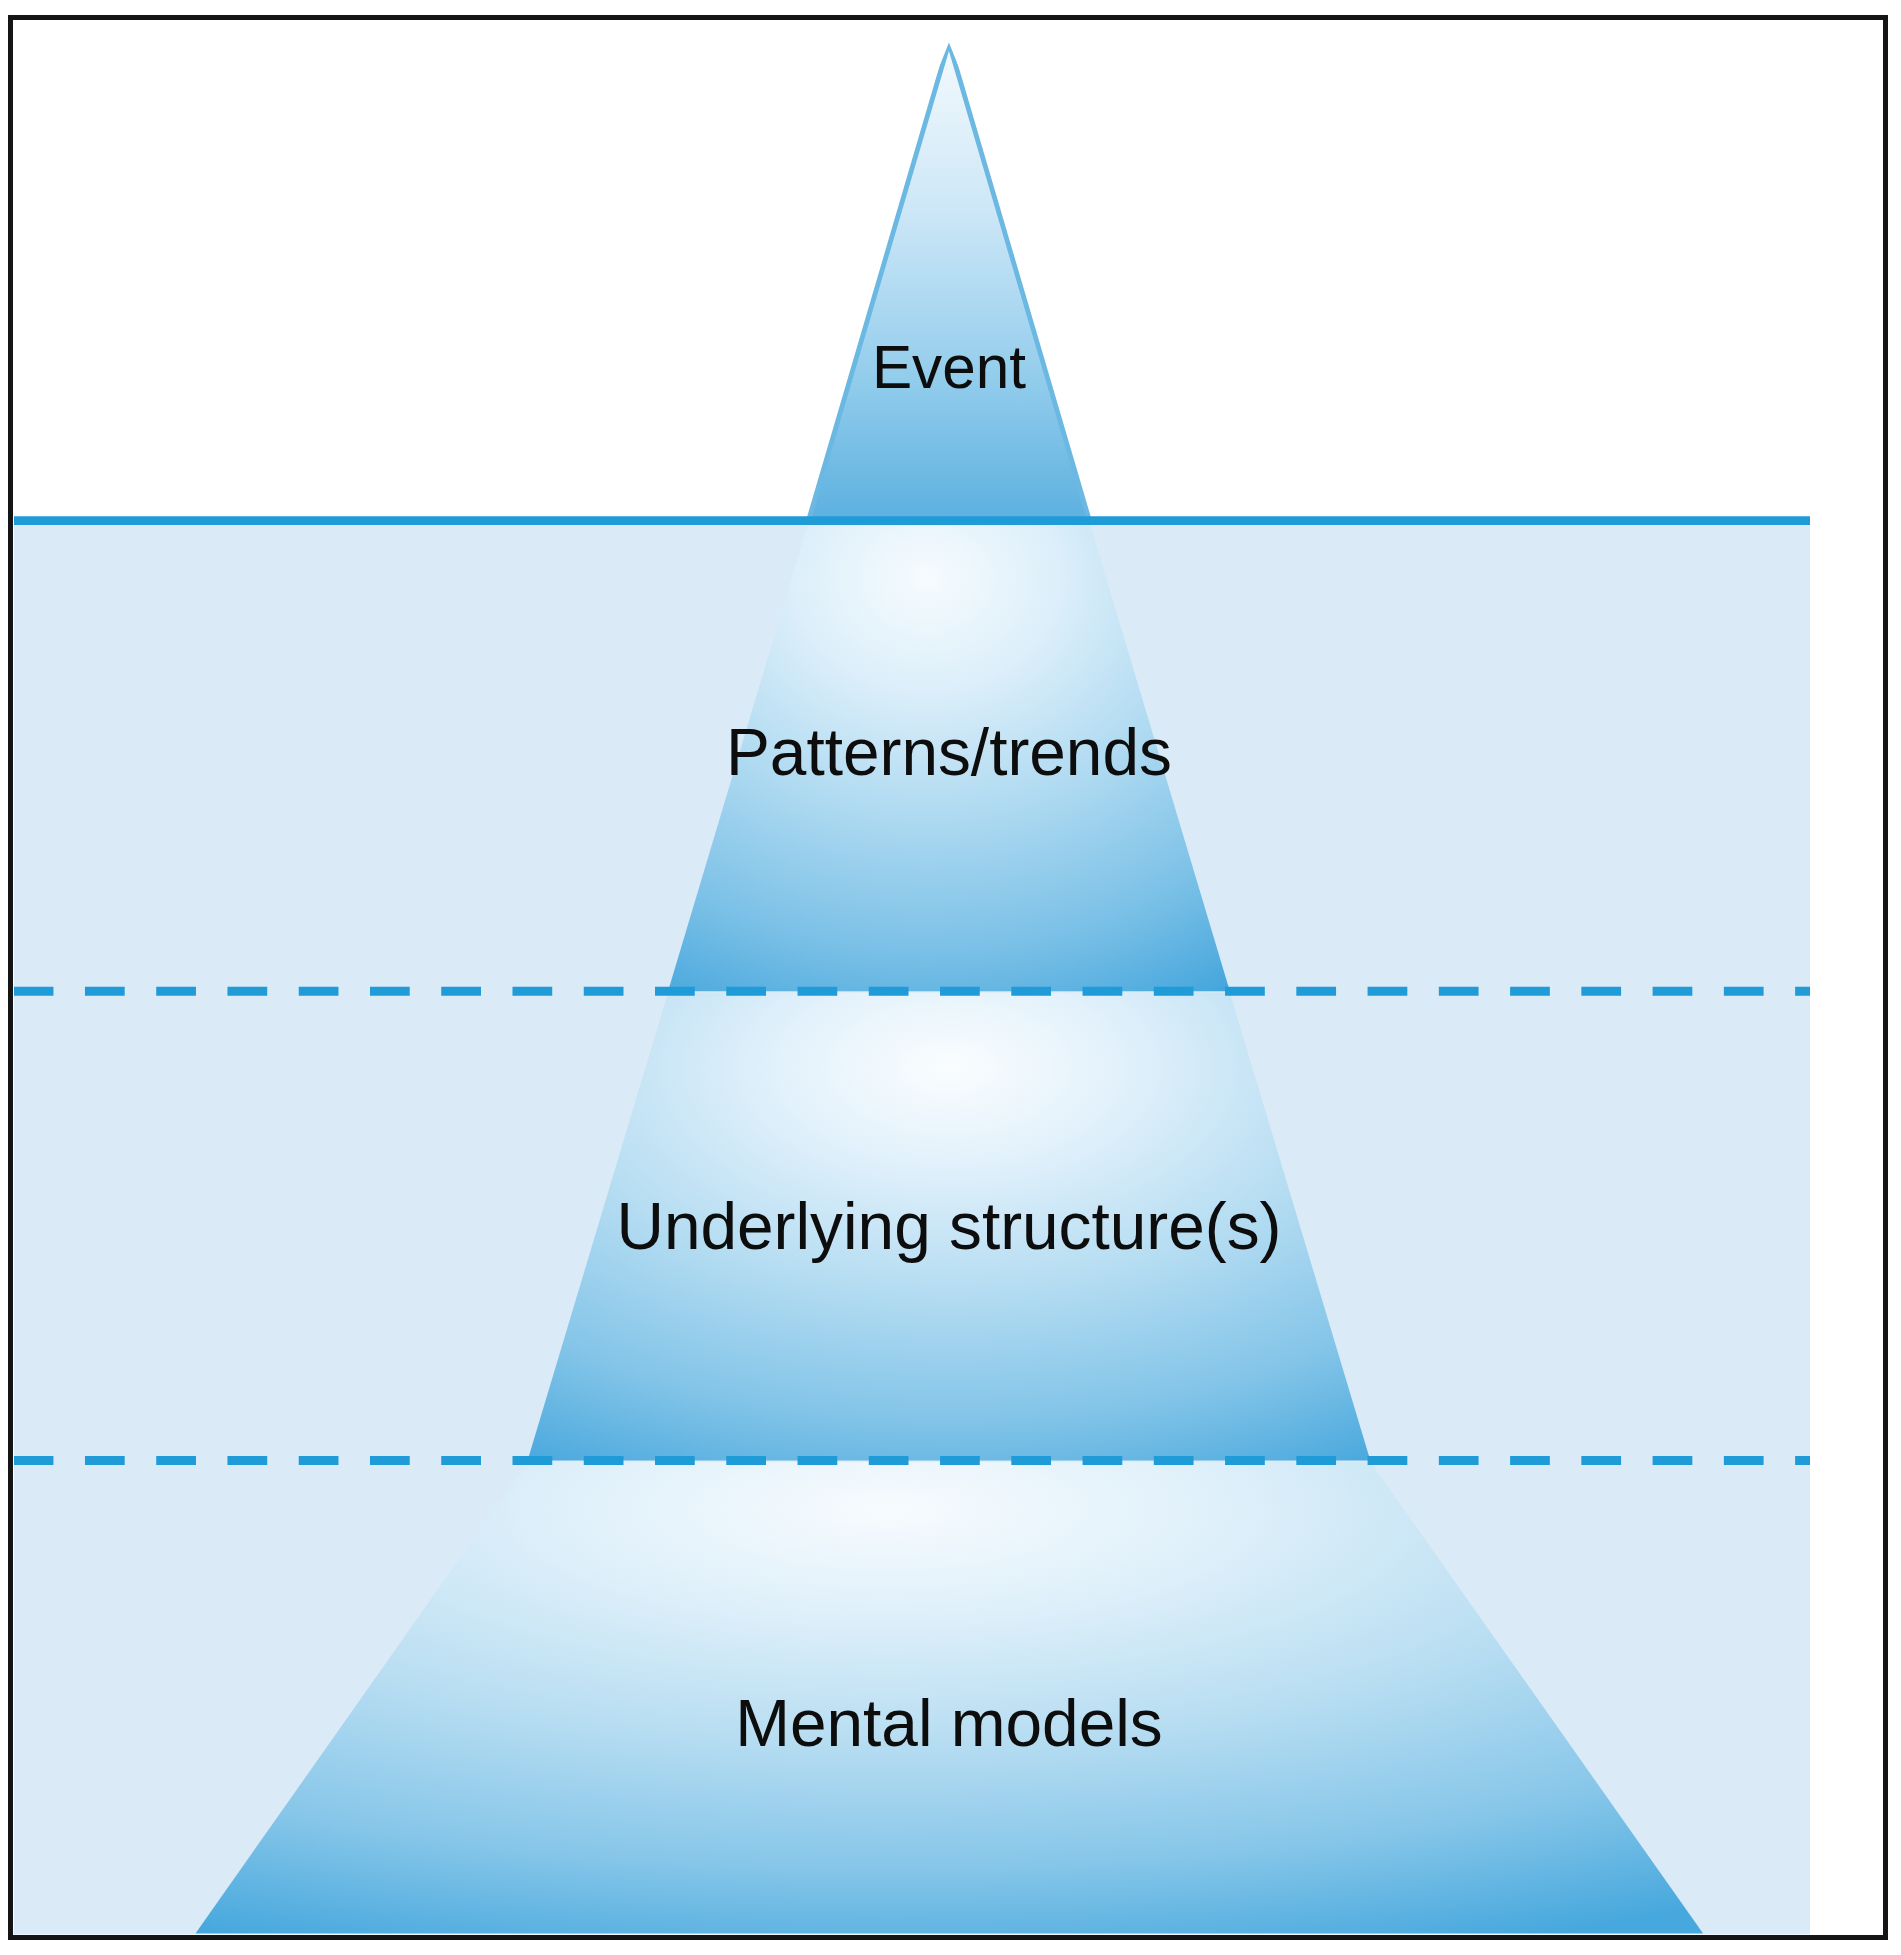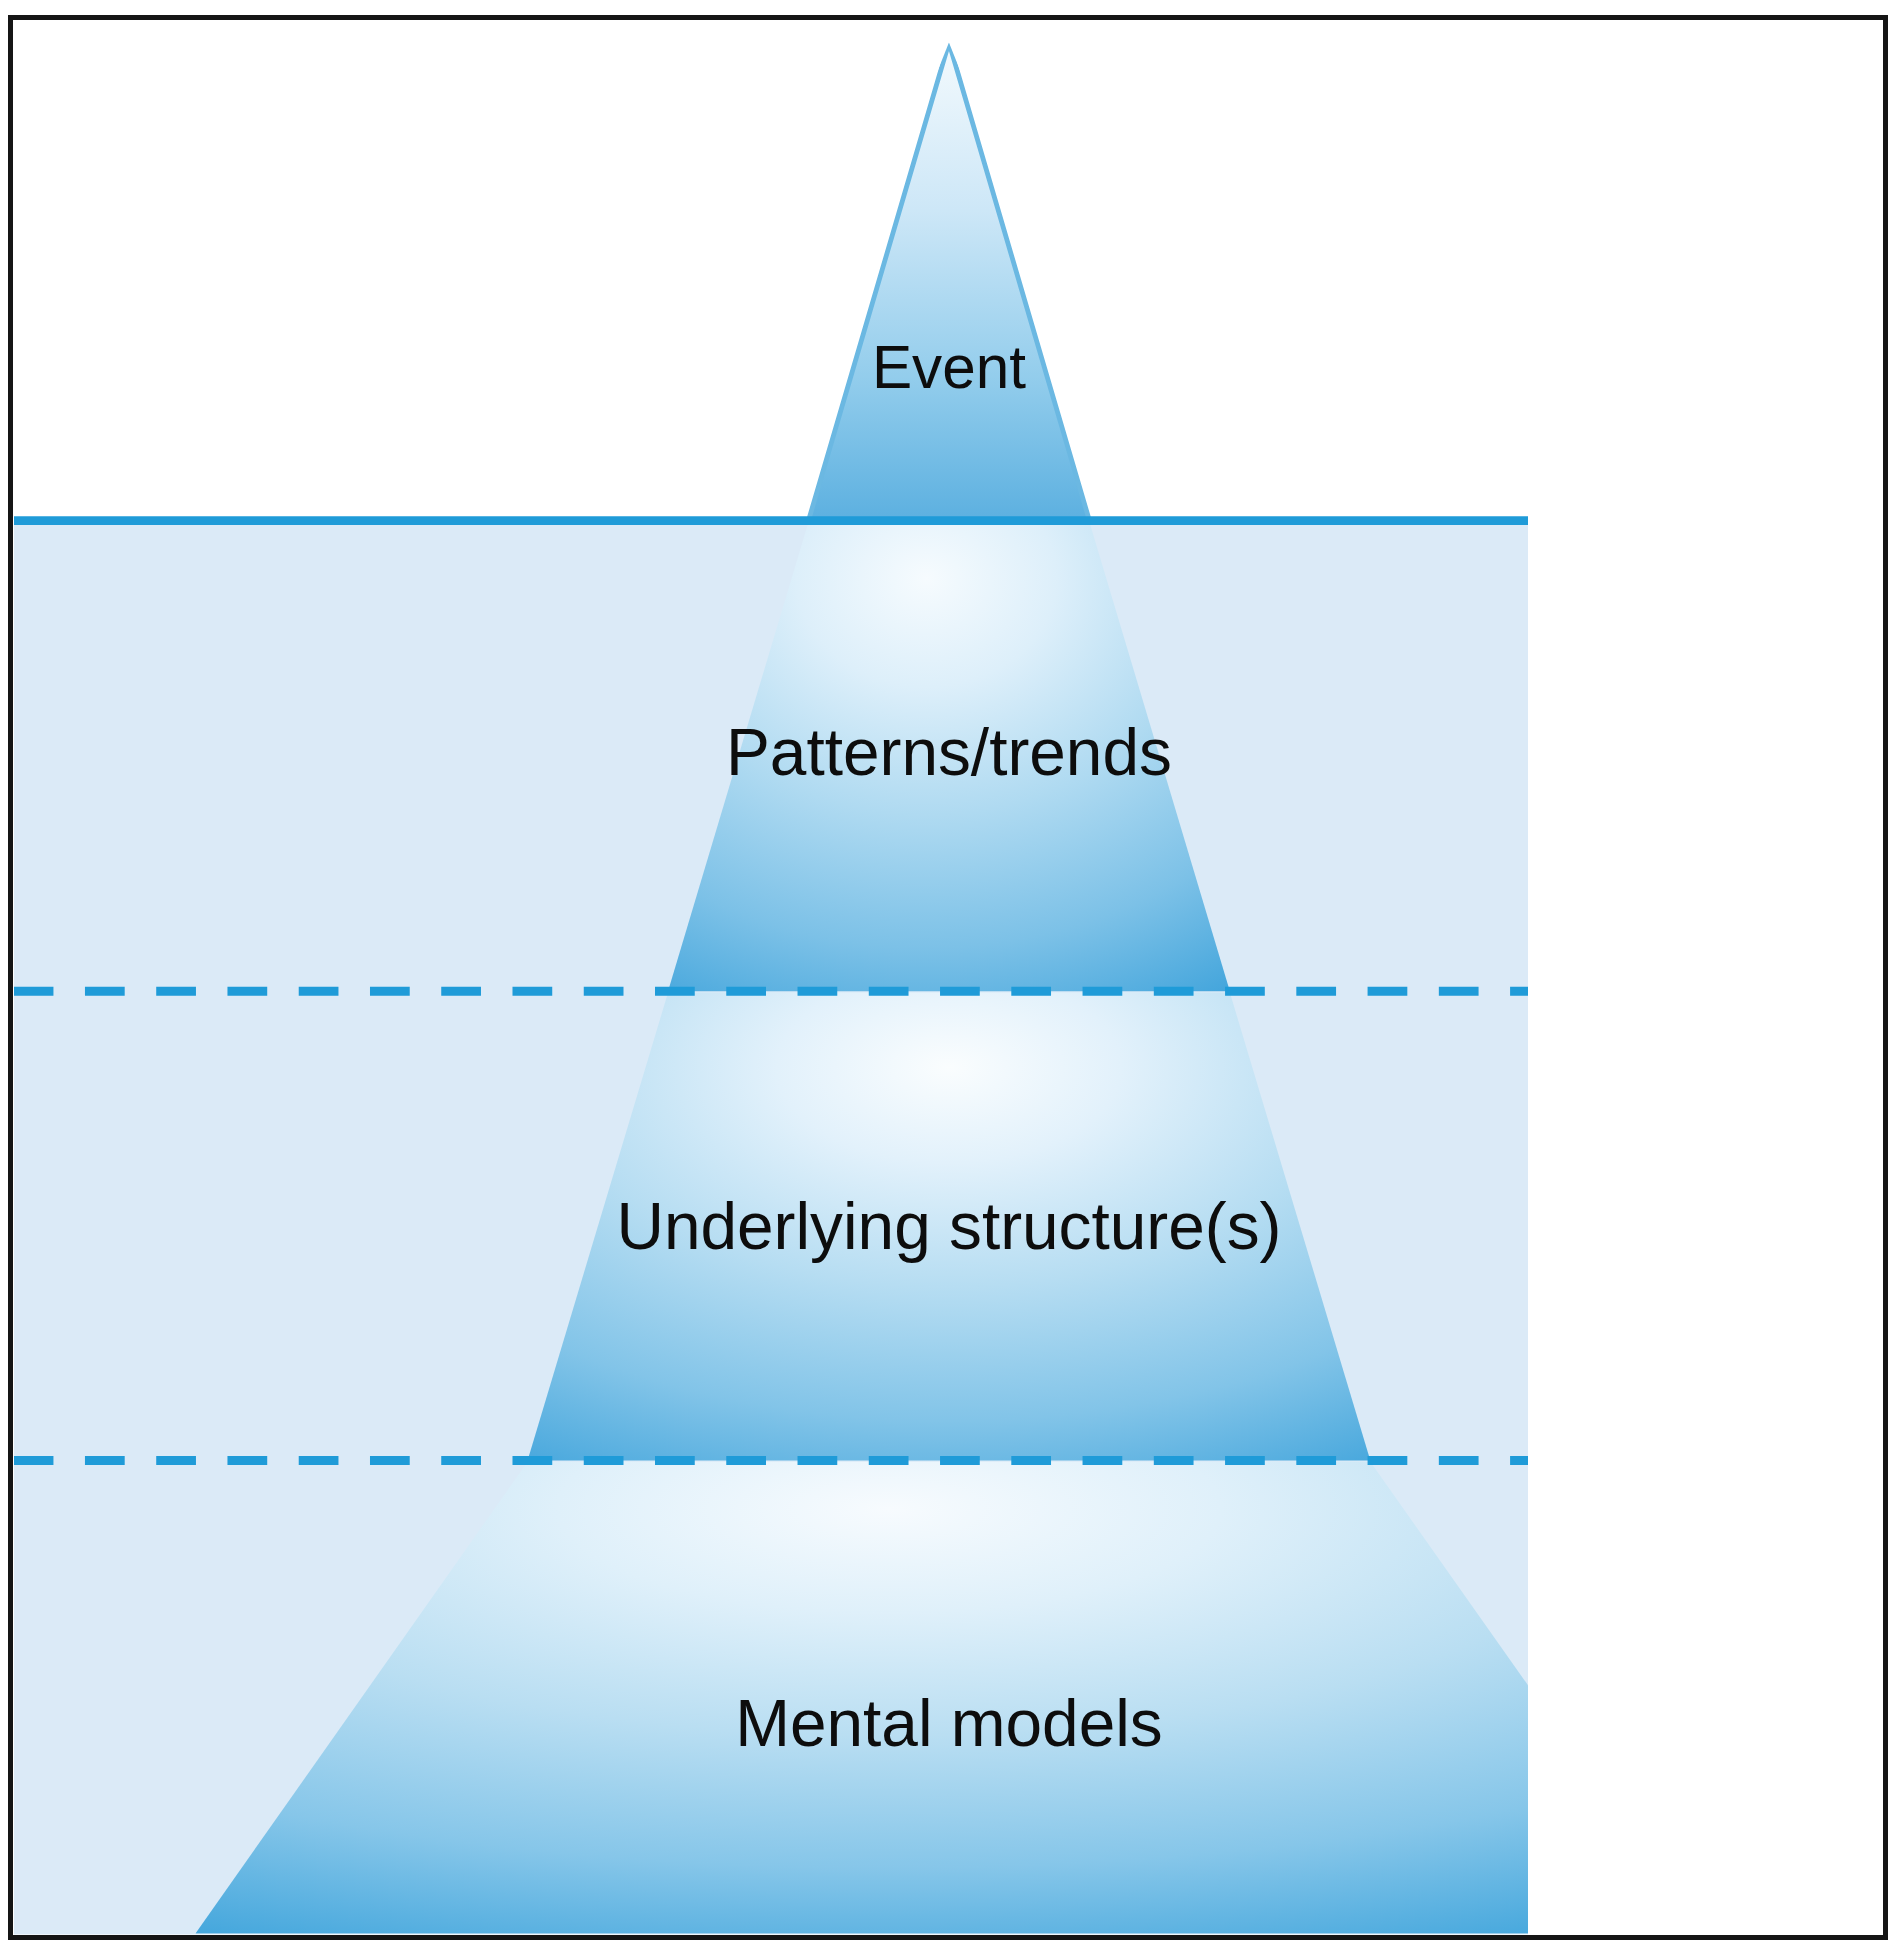--- a/index.html
+++ b/index.html
@@ -27,21 +27,21 @@
     height: 1925px;
     border: 5.5px solid #151515;
     box-sizing: border-box;
     background: #ffffff;
   }
   
   #canvas {
     position: absolute;
     left: 13.7px;
     top: 20.6px;
-    width: 1514px;
+    width: 1796px;
     height: 1914px;
     overflow: hidden;
   }
   #svgwrap {
     position: absolute;
     left: -13.7px;
     top: -20.6px;
     width: 1902px;
     height: 1955px;
   }

